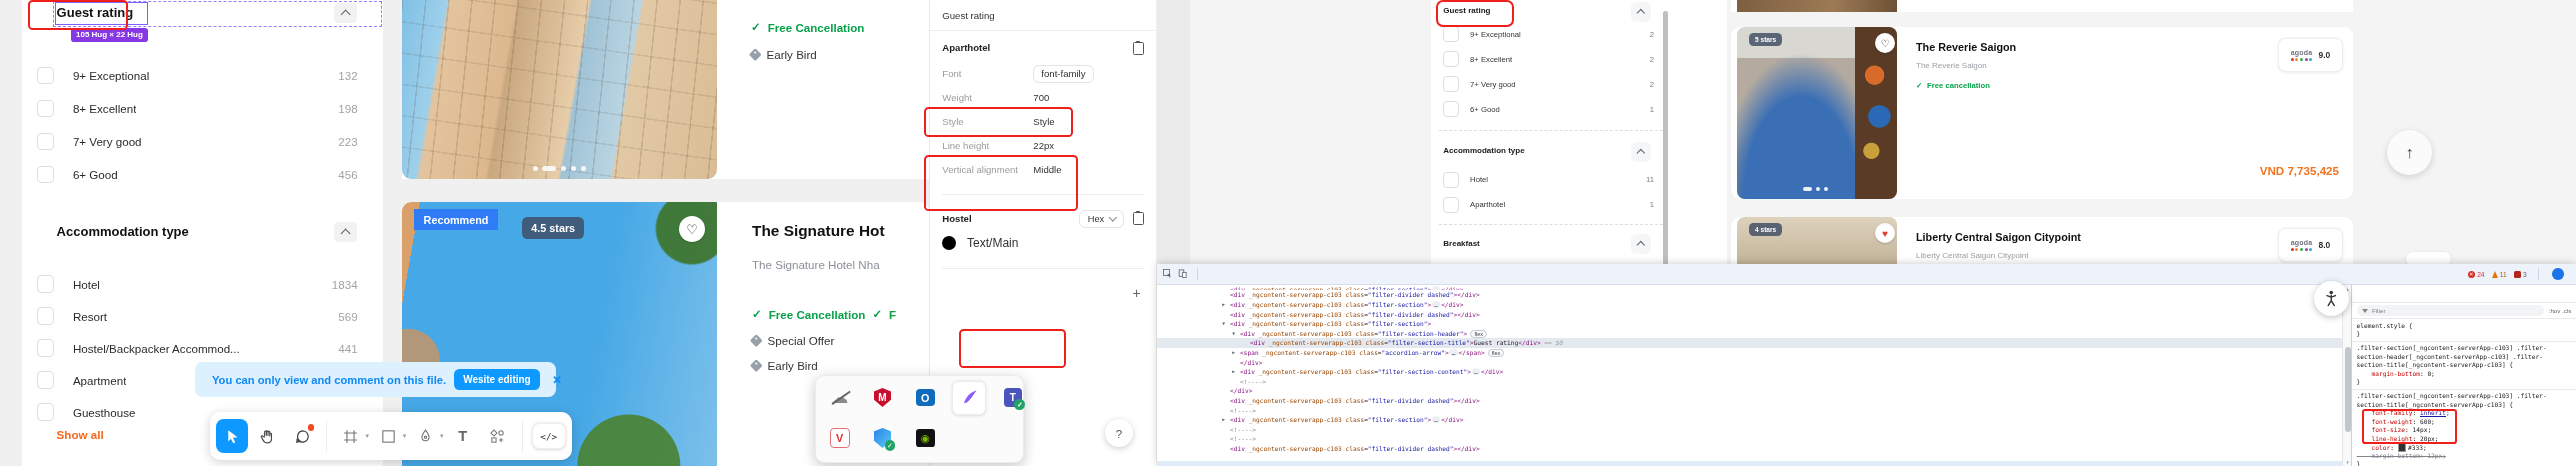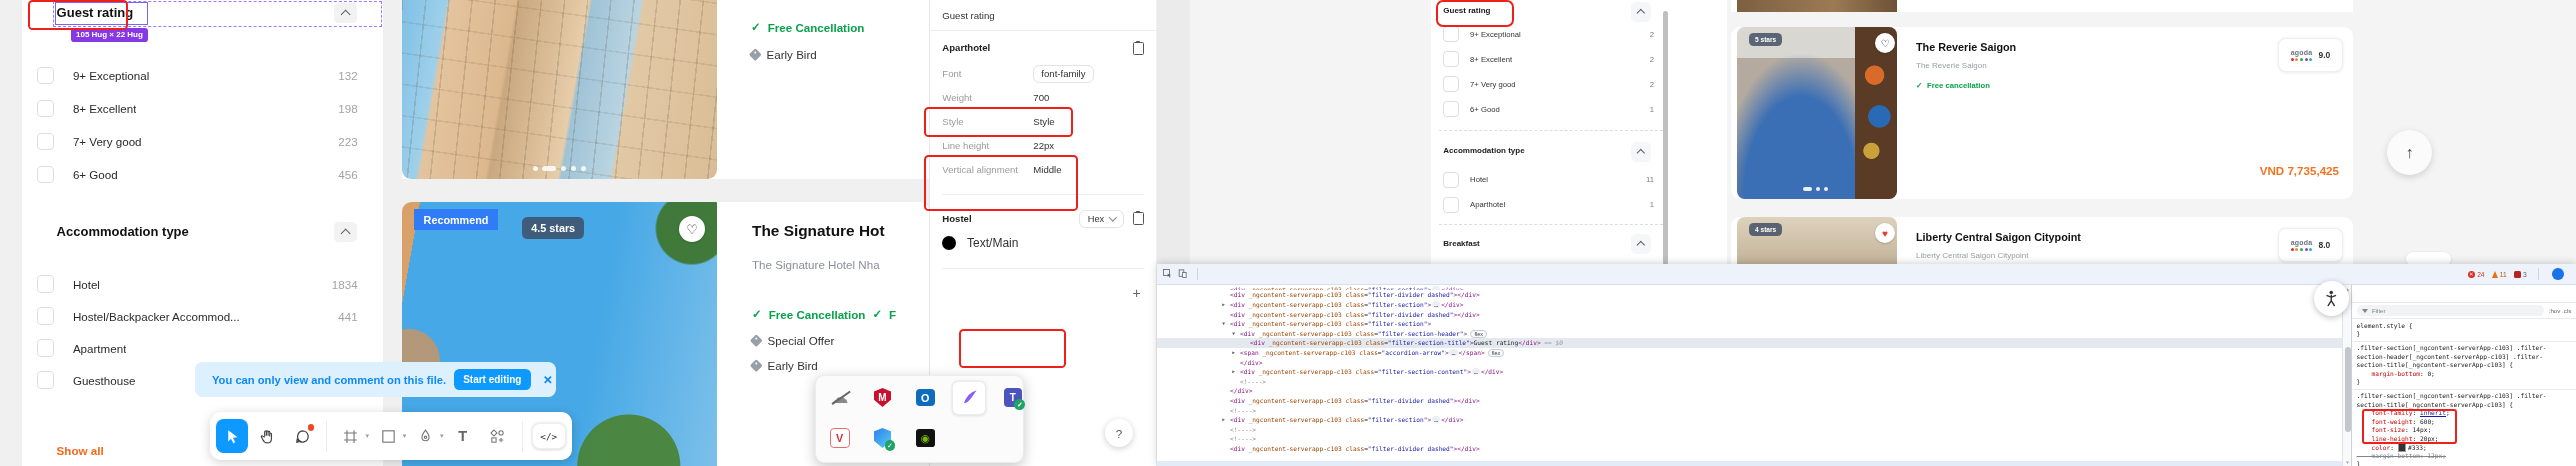--- a/index.html
+++ b/index.html
@@ -14,21 +14,21 @@
   .chevbtn{position:absolute;width:23px;height:20px;background:#f2f2f3;border-radius:4.6px;display:flex;align-items:center;justify-content:center;}
   .chev{width:6.2px;height:6.2px;border-left:1.5px solid #57606a;border-top:1.5px solid #57606a;transform:rotate(45deg);margin-top:3.1px;}
   .sizebadge{position:absolute;left:49px;top:28px;background:#8638e5;color:#fff;font-size:8px;font-weight:600;padding:2.3px 5.4px;border-radius:3.1px;}
   .f-list{position:absolute;left:0;width:362px;}
   .f-row{height:33px;display:flex;align-items:center;padding-left:15.4px;}
   .f-row.ac{height:32px;}
   .cb{width:15.4px;height:15.4px;border:1.2px solid #dcdcdc;border-radius:4.6px;background:#fff;flex:0 0 auto;}
   .f-lbl{margin-left:18.5px;font-size:11.6px;color:#2b2b2b;white-space:nowrap;overflow:hidden;max-width:231px;}
   .f-cnt{margin-left:auto;margin-right:26px;font-size:11.6px;color:#a3a3a3;}
   .f-achead{position:absolute;left:35px;top:224px;font-size:13px;font-weight:800;color:#111;}
-  .showall{position:absolute;left:35px;top:444px;font-size:11.6px;font-weight:700;color:#f5691d;}
+  .showall{position:absolute;left:35px;top:428px;font-size:11.6px;font-weight:700;color:#f5691d;}
   .f-gap{position:absolute;left:383px;top:0;width:19px;height:466px;background:#f0f0f0;}
   .f-card1{position:absolute;left:402px;top:0;width:527px;height:179px;background:#fff;}
   .f-card2{position:absolute;left:402px;top:202px;width:527px;height:264px;background:#fff;border-radius:9.3px 9.3px 0 0;}
   .f-img1{position:absolute;left:0;top:0;width:315px;height:179px;border-radius:0 0 9.3px 9.3px;
     background:linear-gradient(100deg,#7fc0e6 0%,#9fd0ea 13%,#e3c49e 14%,#ddb88e 33%,#c9a87f 34%,#e7cda9 54%,#9fc3d6 55%,#b9d4e2 69%,#e2c9a5 70%,#d9bd96 100%);}
   .f-img1 .grid{position:absolute;inset:0;background:repeating-linear-gradient(96deg,rgba(90,70,50,.18) 0 1.5px,transparent 1.5px 23px),repeating-linear-gradient(8deg,rgba(90,70,50,.12) 0 1.5px,transparent 1.5px 31px);border-radius:inherit;}
   .dots{position:absolute;bottom:7.7px;left:50%;transform:translateX(-50%);display:flex;gap:4.6px;align-items:center;}
   .dots i{width:5.4px;height:5.4px;border-radius:3.1px;background:rgba(255,255,255,.85);}
   .dots i.on{width:14px;}
   .f-img2{position:absolute;left:0;top:0;width:315px;height:264px;border-radius:9.3px 0 0 0;
@@ -230,20 +230,25 @@
 
       <div class="f-list" style="top:268px;">
 
       <div class="f-row ac">
             <span class="cb"></span>
             <span class="f-lbl">Hotel</span>
             <span class="f-cnt">1834</span>
           </div>
           <div class="f-row ac">
             <span class="cb"></span>
+            <span class="f-lbl">Resort</span>
+            <span class="f-cnt">569</span>
+          </div>
+          <div class="f-row ac">
+            <span class="cb"></span>
             <span class="f-lbl">Hostel/Backpacker Accommod...</span>
             <span class="f-cnt">441</span>
           </div>
           <div class="f-row ac">
             <span class="cb"></span>
             <span class="f-lbl">Apartment</span>
             <span class="f-cnt"></span>
           </div>
           <div class="f-row ac">
             <span class="cb"></span>
@@ -302,21 +307,21 @@
       <span class="tagicon"></span>
       <span>Early Bird</span>
     </div>
 
     <div class="banner">
       <svg width="15.4" height="15.4" viewBox="0 0 24 24">
           <path d="M2 12s4-7 10-7 10 7 10 7-4 7-10 7S2 12 2 12z" fill="none" stroke="#0f89f5" stroke-width="2"></path>
           <circle cx="12" cy="12" r="3" fill="none" stroke="#0f89f5" stroke-width="2"></circle>
         </svg>
       <span class="txt">You can only view and comment on this file.</span>
-      <button class="btn-edit">Start editing</button>
+      <button class="btn-edit">Wesite editing</button>
       <span class="x">✕</span>
     </div>
 
     <div class="f-toolbar">
       <span class="tool sel">
         <svg viewBox="0 0 24 24">
             <path d="M6 3l13 10-6.5.8 3.4 6.4-2.8 1.4-3.3-6.5L6 19z" fill="#fff"></path>
           </svg>
       </span>
       <span class="tool">

